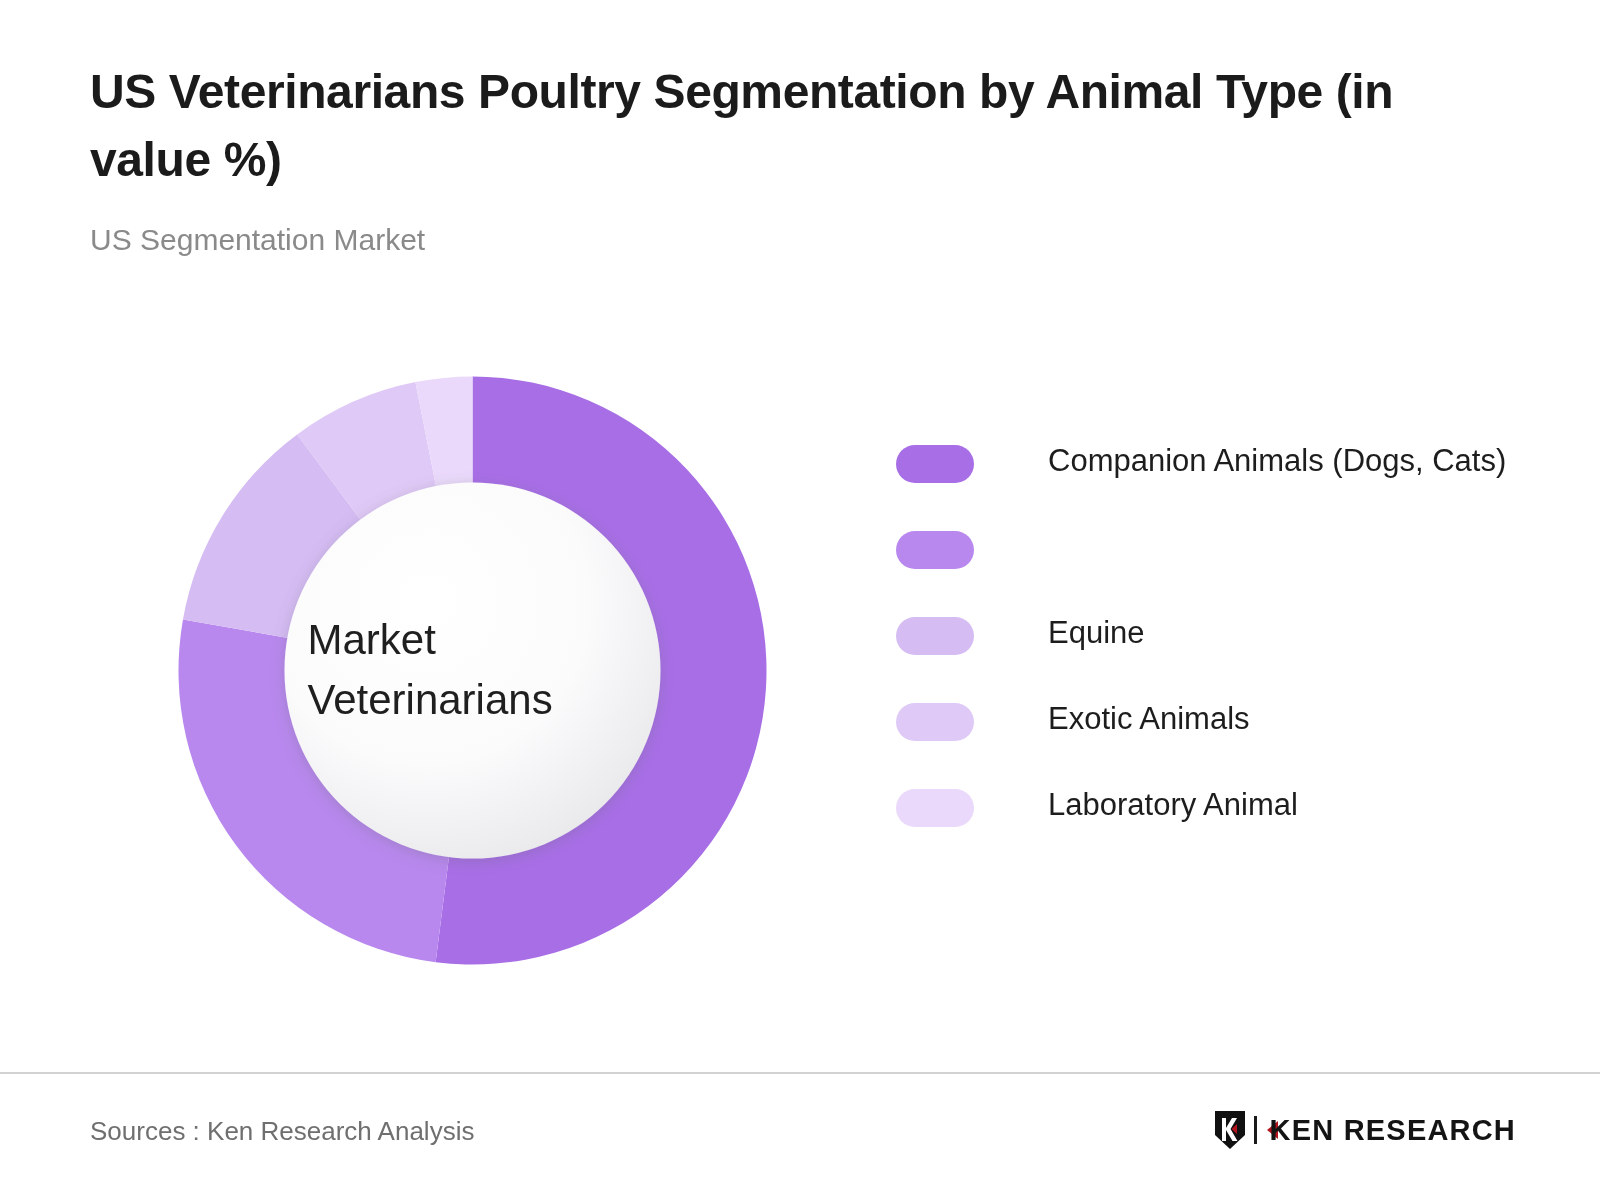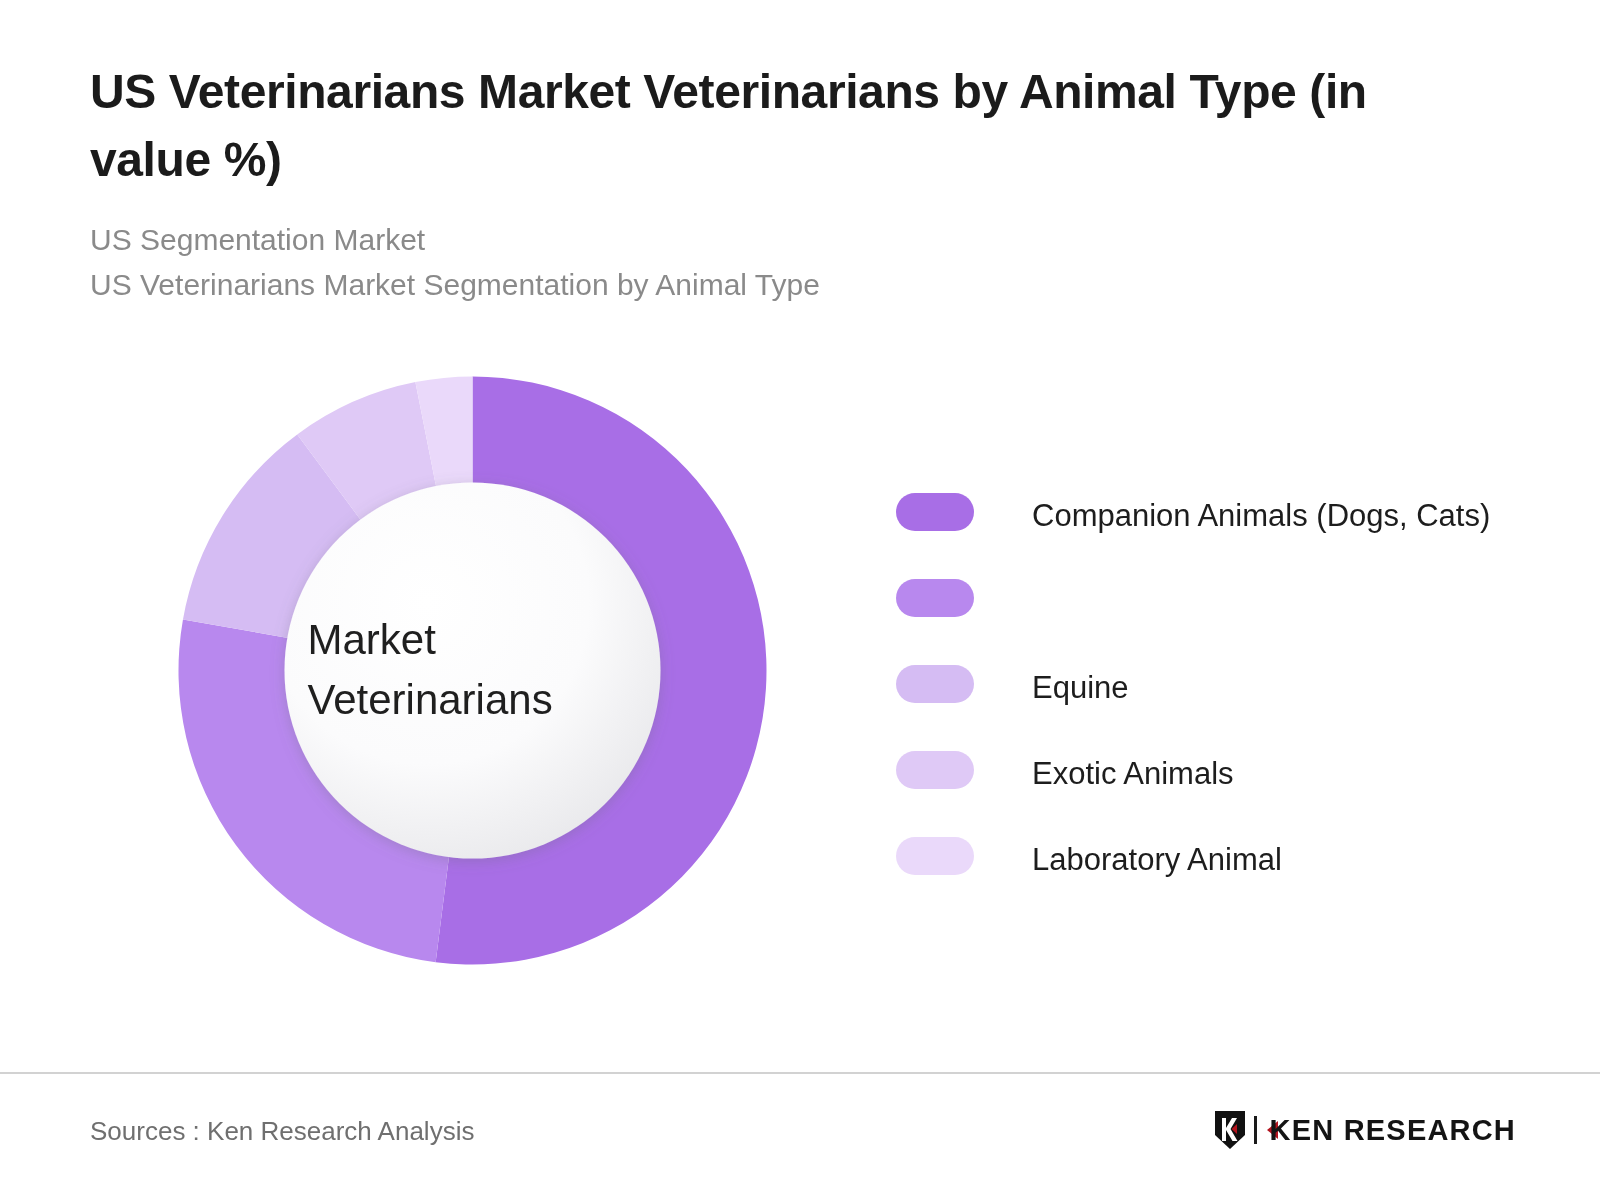--- a/index.html
+++ b/index.html
@@ -84,22 +84,23 @@
 
   
   .legend {
     position: absolute;
     left: 896px;
     top: 105px;
     width: 660px;
   }
   .legend-row {
     display: flex;
-    align-items: flex-end;
+    align-items: flex-start;
     height: 86px;
+    gap: 16px;
   }
   .legend-swatch {
     width: 78px;
     height: 38px;
     border-radius: 19px;
     flex: 0 0 auto;
   }
   .legend-label {
     margin-left: 58px;
     font-size: 31px;
@@ -169,24 +170,23 @@
     margin-right: -8px;
     margin-left: 1px;
   }
 </style>
 </head>
 <body>
 
 <div class="page">
 
   <div class="header">
-    <h1 class="chart-title">US Veterinarians Market Veterinarians by Animal Type (in value %)</h1>
+    <h1 class="chart-title">US Veterinarians Poultry Segmentation by Animal Type (in value %)</h1>
     <div class="subtitle-block">
       <div class="subtitle-line">US Segmentation Market</div>
-      <div class="subtitle-line">US Veterinarians Market Segmentation by Animal Type</div>
     </div>
   </div>
 
   <div class="chart-area">
 
     <div class="donut-wrap">
       <svg class="donut-svg" viewBox="0 0 625 625">
         <defs>
           <radialGradient id="holeGrad" cx="38%" cy="32%" r="78%">
             <stop offset="0%" stop-color="#ffffff"></stop>

